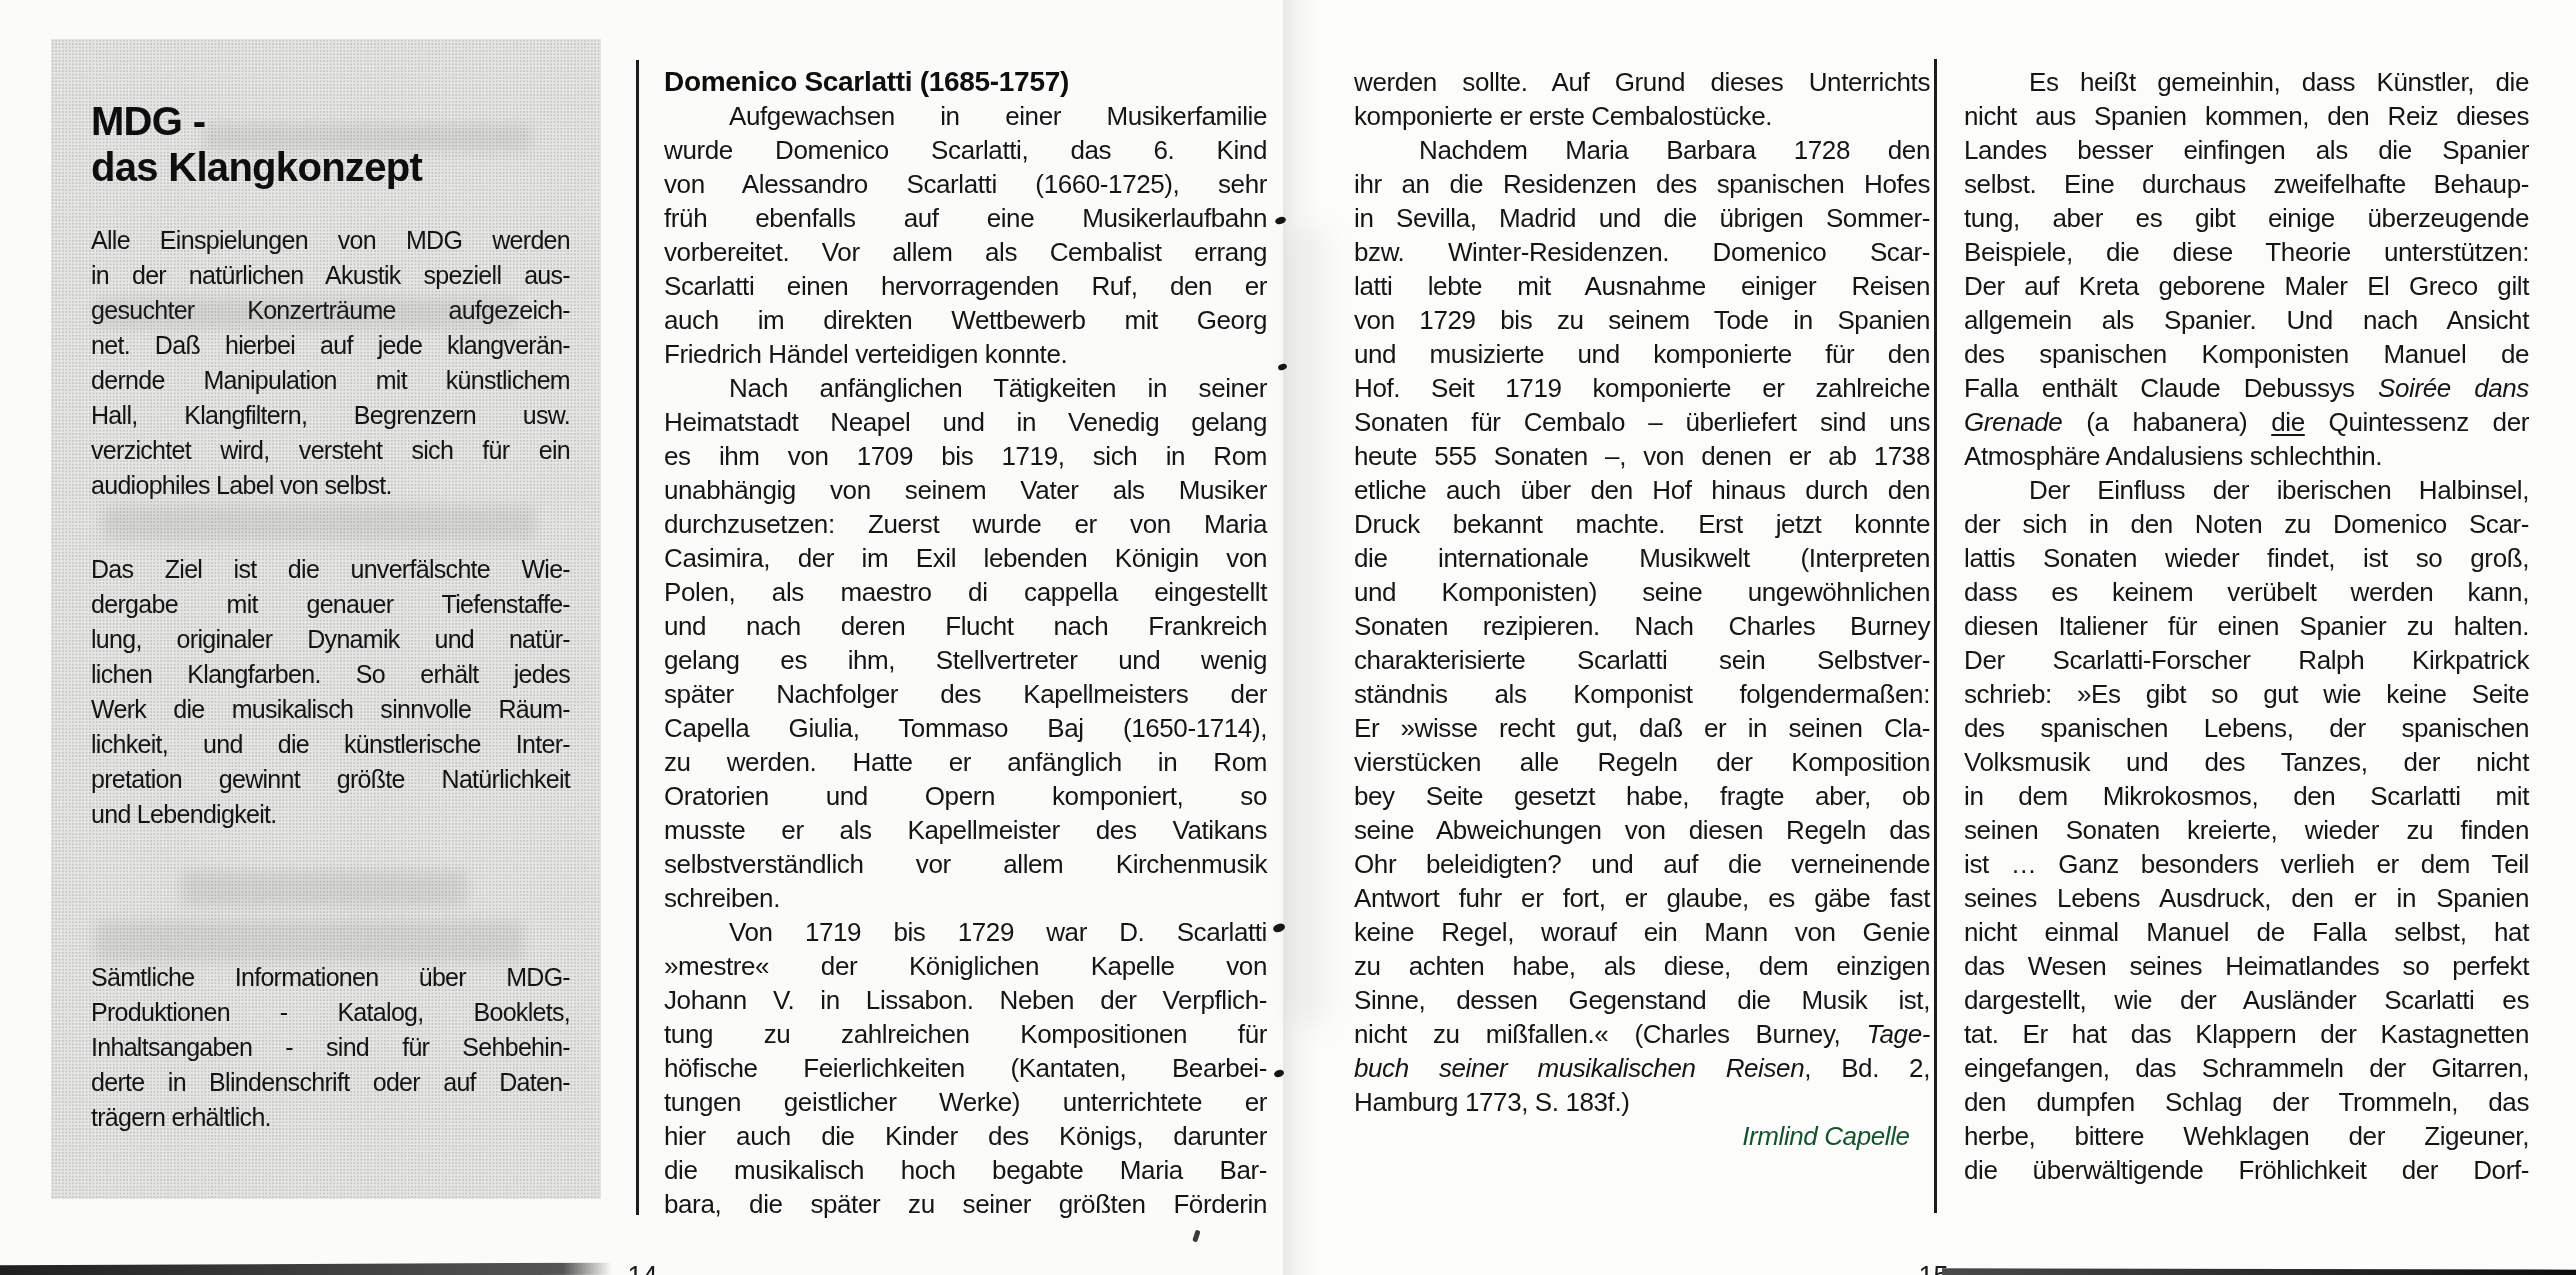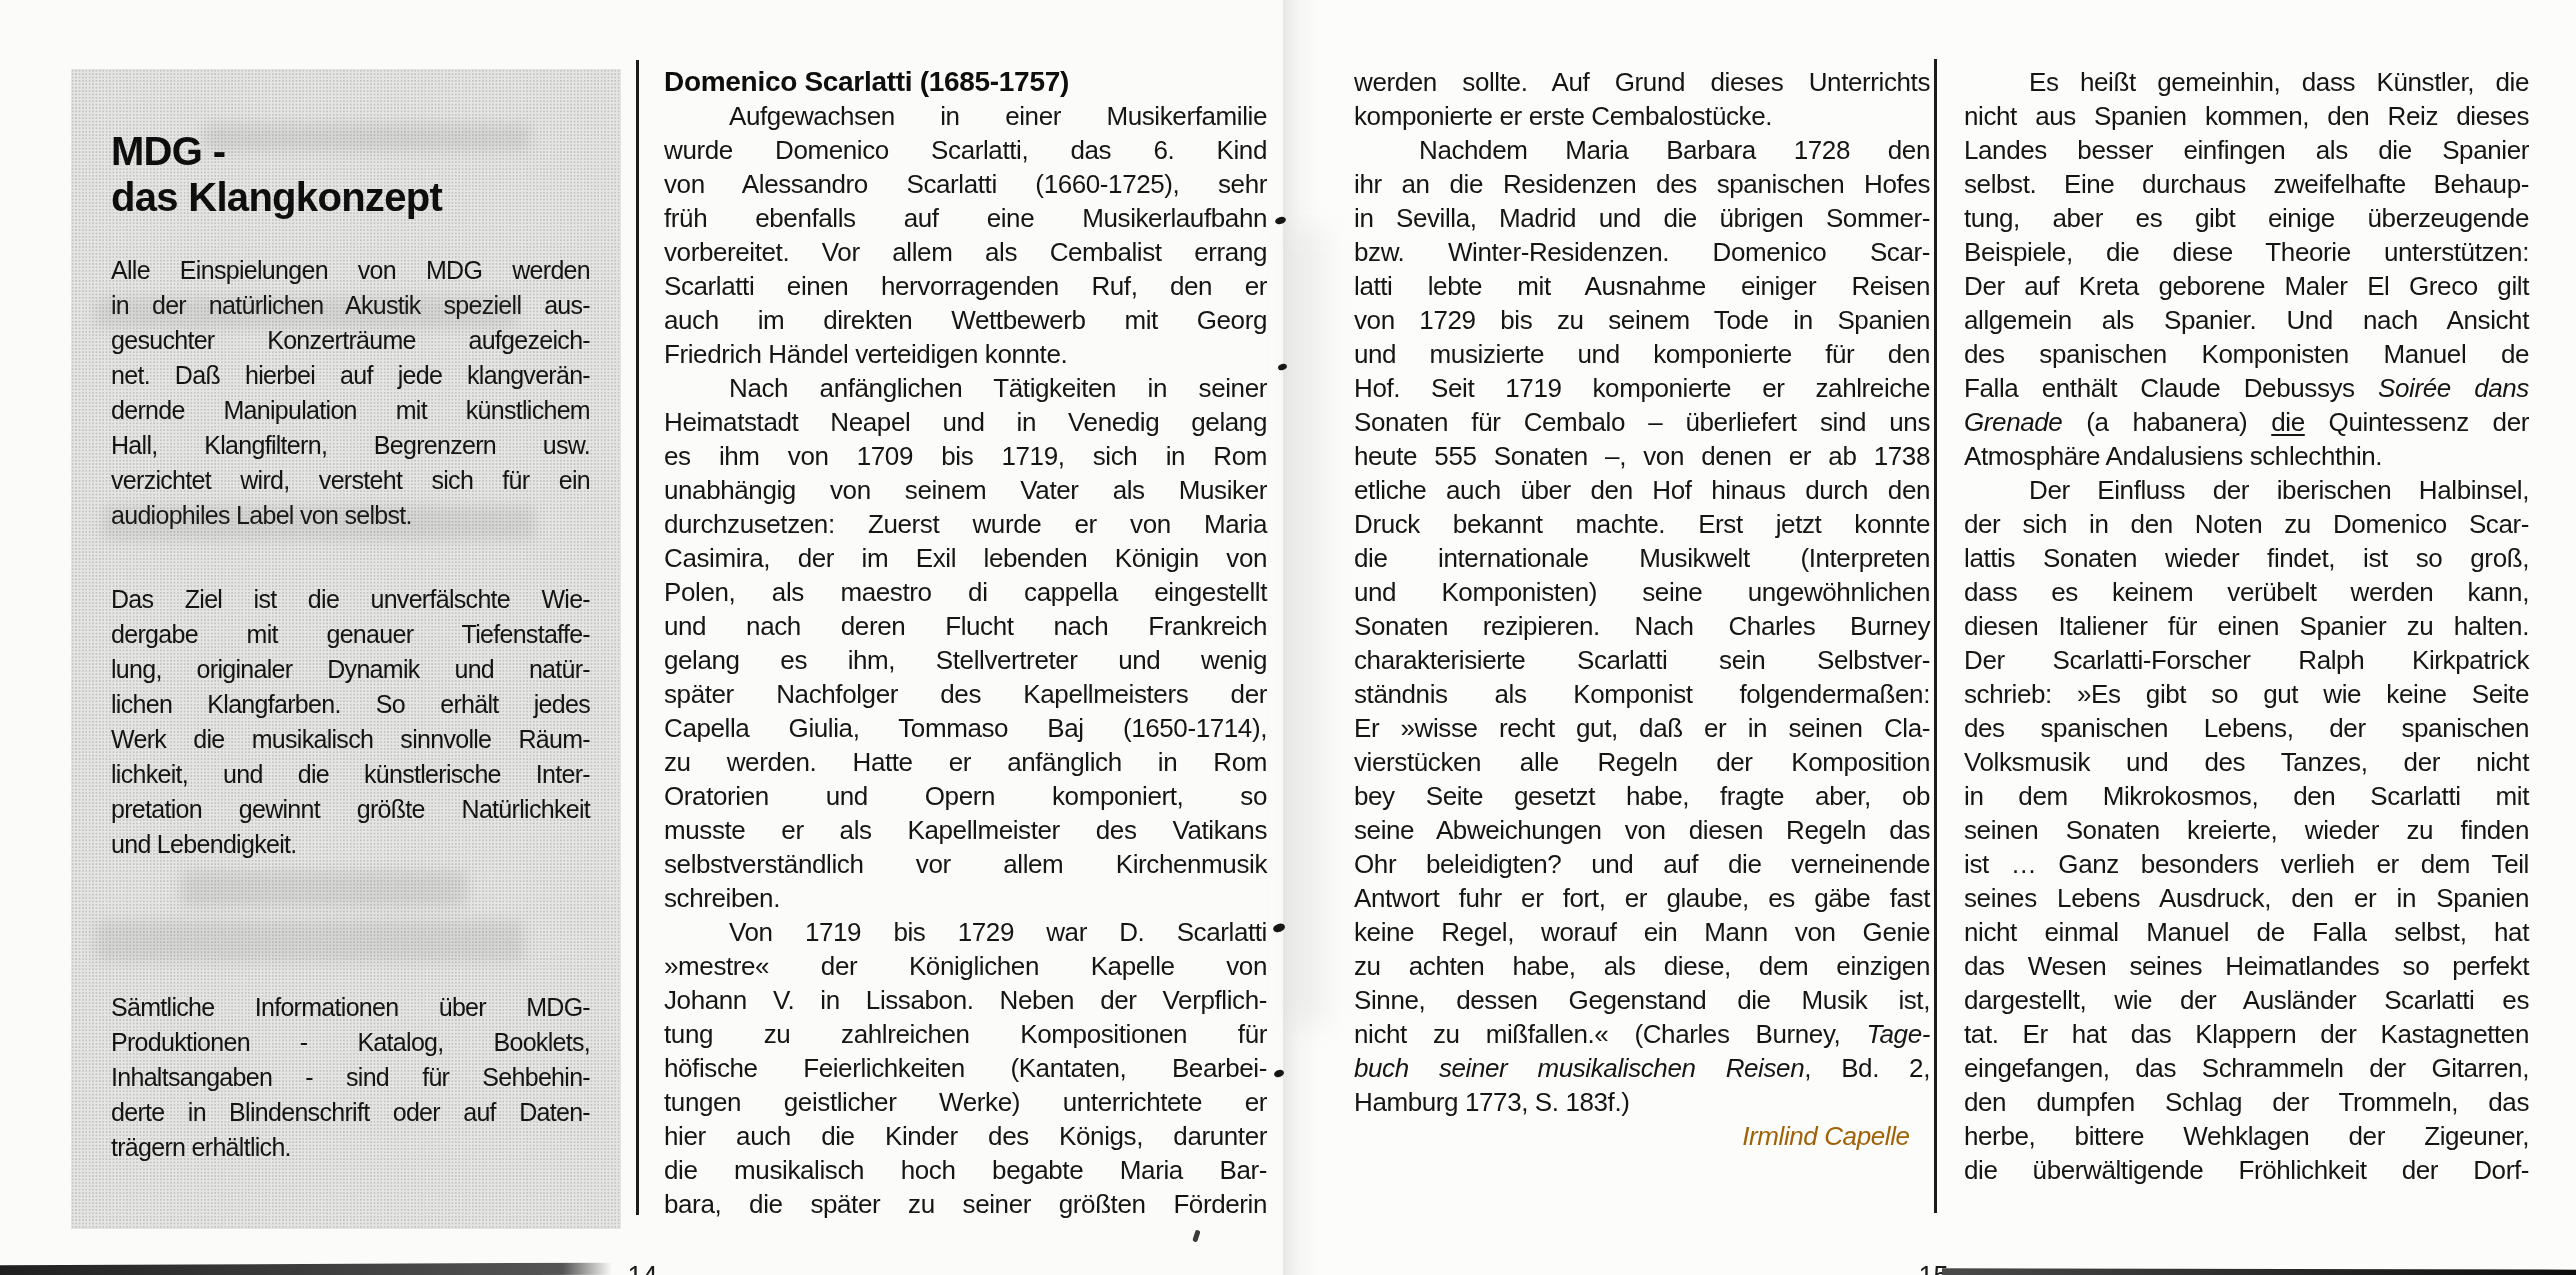--- a/index.html
+++ b/index.html
@@ -20,26 +20,25 @@
     background:linear-gradient(to right,rgba(60,60,60,0.10),rgba(60,60,60,0.03) 35%,rgba(60,60,60,0.0) 80%);
     pointer-events:none;
   }
   #fold-smudge{
     position:absolute;left:1289px;top:225px;width:41px;height:804px;
     background:rgba(120,118,112,0.07);filter:blur(12.3px);border-radius:27px;
   }
 
   
   #infobox{
-    position:absolute;left:51px;top:69px;width:550px;height:1160px;
+    position:absolute;left:51px;top:39px;width:550px;height:1160px;
     box-sizing:border-box;padding:59px 31px 0 40px;
     background-color:#e5e5e3;
     background-image:radial-gradient(rgba(110,110,108,0.28) 0.7px,transparent 0.8px);
     background-size:3.4px 3.4px;
-    margin-left:20px;
   }
   .infobox-title{
     font-weight:bold;font-size:40px;line-height:46px;letter-spacing:-0.7px;
     color:#0e0e0e;
   }
   #infobox .paras{margin-top:33px;}
   #infobox .line{
     font-size:25px;line-height:35px;letter-spacing:-0.7px;
     text-align:justify;text-align-last:justify;color:#141414;
   }
@@ -65,21 +64,21 @@
     color:#0e0e0e;white-space:nowrap;
   }
   .textcol .line{
     font-size:26px;line-height:34px;letter-spacing:-0.4px;
     text-align:justify;text-align-last:justify;color:#151515;
   }
   .textcol .line.endline{text-align-last:left;}
   .textcol .line.indent{text-indent:65px;}
   .signature{
     font-style:italic;font-size:26px;line-height:34px;letter-spacing:-0.4px;
-    text-align:right;padding-right:20.4px;color:#a16207;
+    text-align:right;padding-right:20.4px;color:#14532d;
   }
 
   
   .vrule{position:absolute;width:2.7px;background:#1c1c1c;}
   #rule-left{left:636px;top:60px;height:1155px;}
   #rule-right{left:1934px;top:59px;height:1154px;}
 
   
   .pagenum{position:absolute;font-size:27px;color:#1a1a1a;width:55px;text-align:center;margin-top:36px;}
   #pagenum-left{left:615px;top:1225px;}

